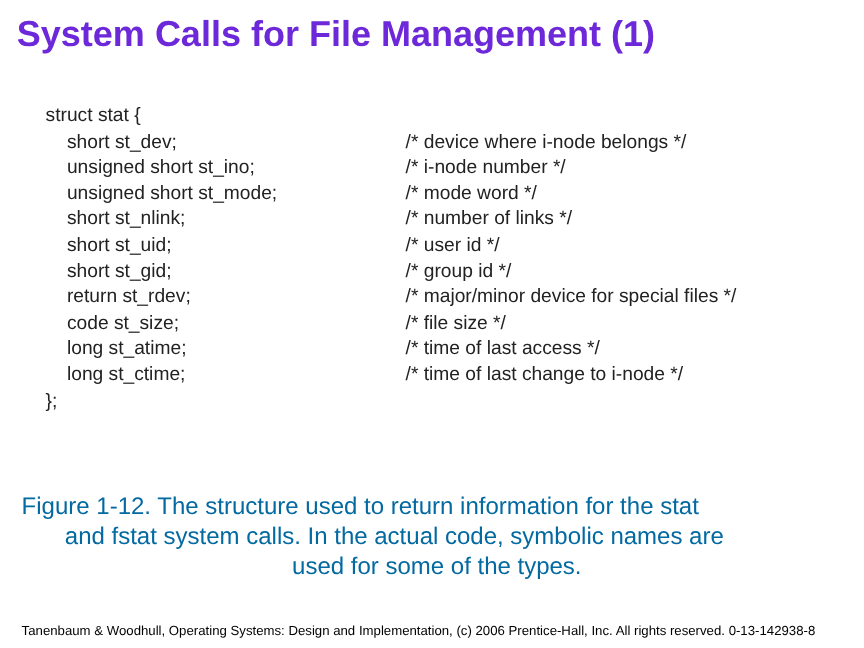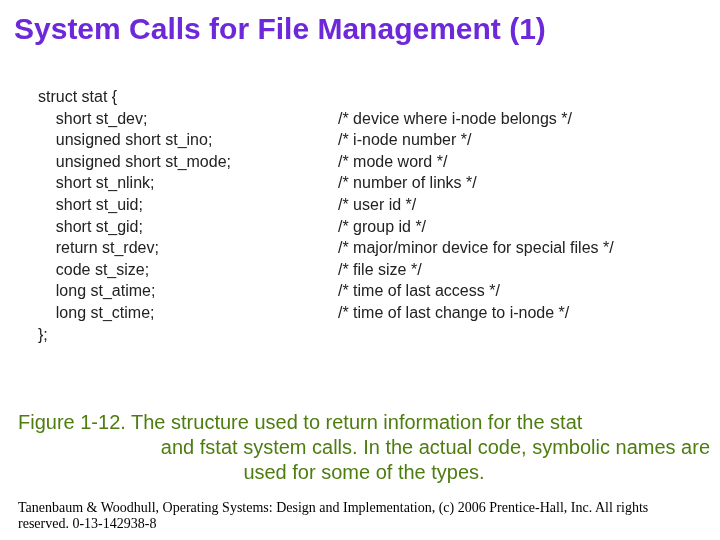--- a/index.html
+++ b/index.html
@@ -34,34 +34,34 @@
   }
   .cmt {
     white-space: pre;
   }
   .caption {
     position: absolute;
     top: 410px;
     left: 18px;
     right: 10px;
     font-size: 20px;
-    color: #4d7c0f;
+    color: #0369a1;
     line-height: 1.25;
     text-align: left;
   }
   .caption .l2, .caption .l3 { display:block; }
-  .caption .l2 { padding-left: 36px; text-align: right; }
+  .caption .l2 { padding-left: 36px; }
   .caption .l3 { text-align: center; }
   .footer {
     position: absolute;
     bottom: 8px;
     left: 18px;
     right: 18px;
-    font-size: 14px;
-    font-family: Liberation Serif, serif;
+    font-size: 11px;
+    font-family: Liberation Sans, sans-serif;
     color: #000;
   }
 </style>
 </head>
 <body>
 
 <div class="title">System Calls for File Management (1)</div>
 
 <div class="code-block">
   <div class="code-row">

